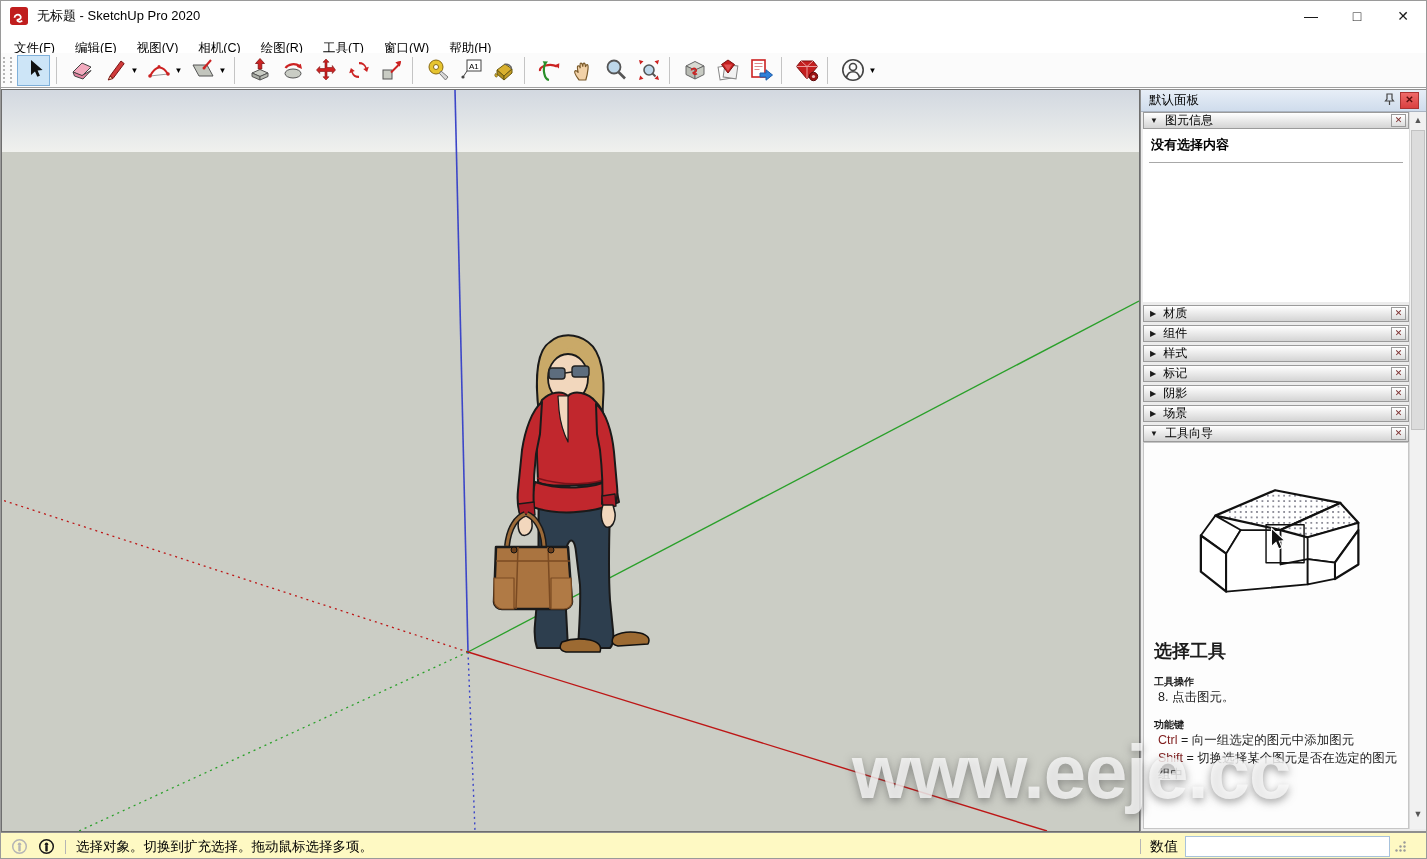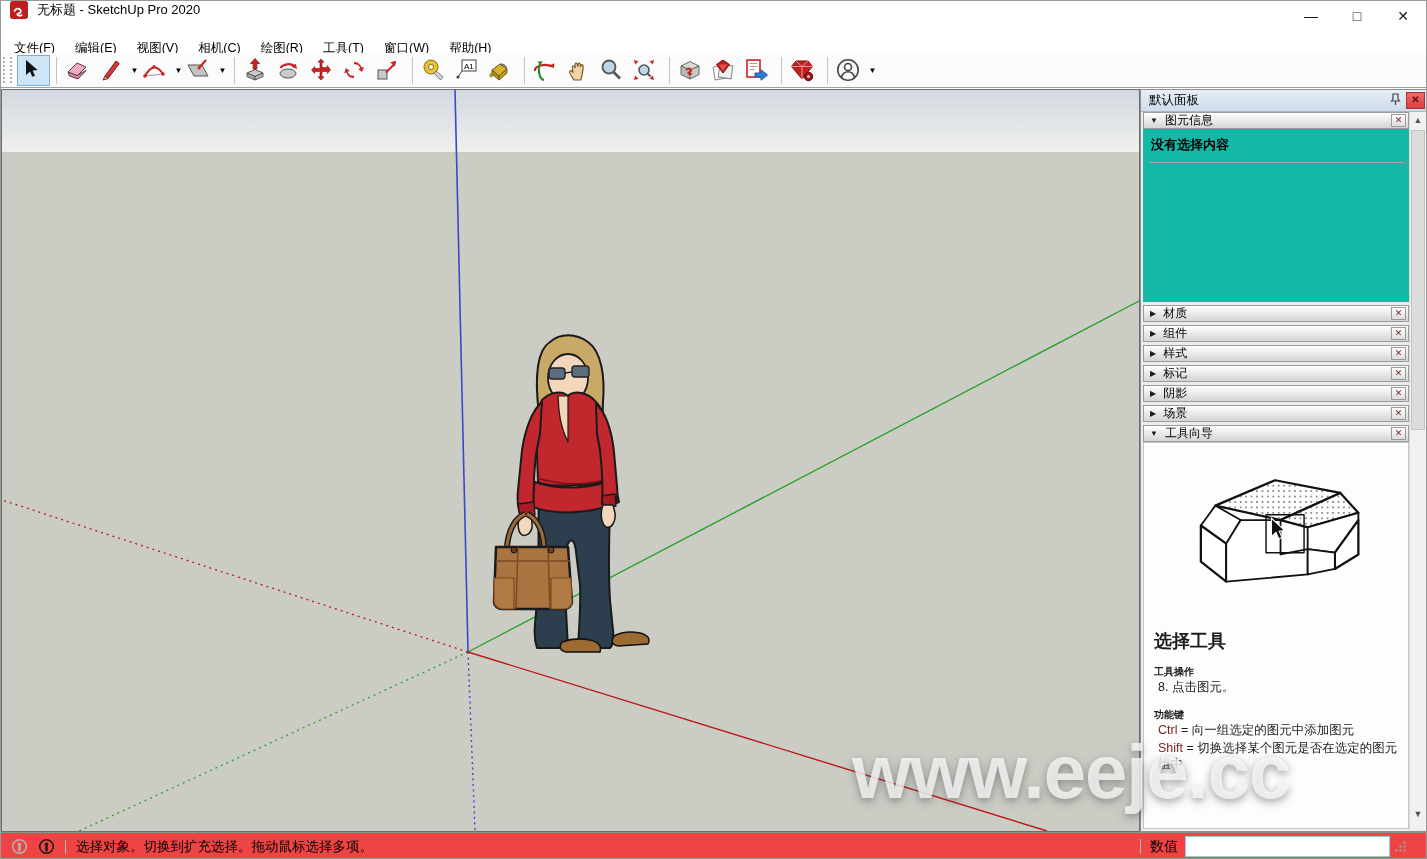--- a/index.html
+++ b/index.html
@@ -1,61 +1,61 @@
 <!DOCTYPE html>
 <html><head>
 <meta charset="utf-8">
 <style>
   html,body{margin:0;padding:0;background:#444;}
   .window{position:relative;width:1427px;height:859px;background:#fff;overflow:hidden;
     font-family:"Liberation Sans",sans-serif;border:1px solid #9a9a9a;box-sizing:border-box;}
   
-  .titlebar{position:absolute;top:0;left:0;right:0;height:30px;display:flex;align-items:flex-start;background:#fff;}
+  .titlebar{position:absolute;top:0;left:0;right:0;height:30px;display:flex;align-items:center;background:#fff;}
   .logo{width:18px;height:18px;margin-left:9px;flex:0 0 auto;}
   .title-text{margin-left:9px;font-size:13px;color:#000;}
   .win-buttons{margin-left:auto;display:flex;height:100%;}
   .win-btn{width:46px;display:flex;align-items:center;justify-content:center;font-size:14px;color:#1a1a1a;}
   
   .menubar{position:absolute;top:30px;left:0;right:0;height:22px;display:flex;align-items:center;background:#fff;padding-left:3px;font-size:12.5px;color:#000;}
   .menu-item{padding:3px 10px;cursor:default;margin-top:13px;}
   
   .toolbar{position:absolute;top:52px;left:0;right:0;height:35px;background:#fbfbfb;border-bottom:1px solid #a0a0a0;display:flex;align-items:center;box-sizing:border-box;}
   .gripper{width:5px;height:26px;margin:0 5px 0 2px;border-left:2px dotted #b5b5b5;border-right:2px dotted #b5b5b5;}
-  .tool-btn{width:33px;height:31px;display:flex;align-items:center;justify-content:flex-start;border:1px solid transparent;box-sizing:border-box;}
+  .tool-btn{width:33px;height:31px;display:flex;align-items:center;justify-content:flex-end;border:1px solid transparent;box-sizing:border-box;}
   .tool-btn.active{background:#cde5f7;border:1px solid #7fb0da;}
   .tool-btn svg{width:26px;height:26px;display:block;}
   .dd{width:11px;height:31px;display:flex;align-items:center;justify-content:center;font-size:8px;color:#000;}
   .tool-sep{width:1px;height:27px;background:#c4c4c4;margin:0 6px;}
   
   .viewport{position:absolute;top:88px;left:0;width:1139px;height:743px;border:1px solid #6e6e6e;box-sizing:border-box;background:#cbcdc5;}
   .viewport svg{display:block;width:100%;height:100%;}
   
   .sidepanel{position:absolute;top:88px;left:1139px;width:288px;height:743px;background:#ececec;border:1px solid #8f8f8f;box-sizing:border-box;}
-  .panel-titlebar{height:22px;background:linear-gradient(#e7eef7,#cfdcec);border-bottom:1px solid #aab4c2;display:flex;align-items:center;font-size:12.5px;padding:0 2px 0 8px;box-sizing:border-box;color:#000;}
+  .panel-titlebar{height:22px;background:linear-gradient(#e7eef7,#cfdcec);border-bottom:1px solid #aab4c2;display:flex;align-items:center;font-size:12.5px;padding:0 8px 0 8px;box-sizing:border-box;color:#000;}
   .panel-pin{margin-left:auto;width:16px;text-align:center;color:#333;font-size:11px;}
   .panel-close{width:17px;height:15px;background:linear-gradient(#ef6a6a,#d94040);border:1px solid #a33;color:#5c0e0e;font-size:10px;line-height:13px;text-align:center;margin-left:3px;font-weight:bold;}
   .tray{position:absolute;top:22px;left:2px;width:266px;bottom:2px;display:flex;flex-direction:column;}
   .sec-header{height:17px;flex:0 0 17px;border:1px solid #9b9b9b;background:linear-gradient(#ffffff,#d4d4d4);display:flex;align-items:center;font-size:12px;padding:0 2px 0 6px;margin-bottom:3px;box-sizing:border-box;color:#000;}
   .sec-arrow{font-size:8px;margin-right:7px;color:#1a1a1a;}
   .sec-close{margin-left:auto;width:15px;height:13px;border:1px solid #9a9a9a;background:linear-gradient(#fff,#ddd);font-size:9px;line-height:11px;text-align:center;color:#7b2b2b;box-sizing:border-box;}
-  .entity-content{height:173px;flex:0 0 173px;background:#14b8a6;margin:-3px 0 3px;padding:7px 8px 0;box-sizing:border-box;}
+  .entity-content{height:173px;flex:0 0 173px;background:#ffffff;margin:-3px 0 3px;padding:7px 8px 0;box-sizing:border-box;}
   .entity-msg{font-size:13px;font-weight:bold;color:#000;}
   .entity-content hr{border:none;border-top:1px solid #a8a8a8;margin:8px -2px 0;}
-  .instructor{flex:1;background:#fdfdfd;border:1px solid #c6c6c6;margin-top:-3px;overflow:hidden;padding:8px 10px;box-sizing:border-box;font-size:12.5px;color:#1c1c1c;line-height:1.32;}
+  .instructor{flex:1;background:#fdfdfd;border:1px solid #c6c6c6;margin-top:-3px;overflow:hidden;padding:18px 10px;box-sizing:border-box;font-size:12.5px;color:#1c1c1c;line-height:1.32;}
   .house-wrap{text-align:center;padding:14px 0 6px;}
   .instr-title{font-family:"Liberation Serif",serif;font-size:18px;font-weight:bold;margin:4px 0 1px;}
   .instr-h{font-family:"Liberation Serif",serif;font-size:10px;font-weight:bold;margin:12px 0 1px;}
   .instr-line{margin:1px 0 1px 4px;}
   .key{color:#7f1d1d;}
   .v-scroll{position:absolute;top:22px;right:1px;width:17px;bottom:2px;background:#f1f1f1;border-left:1px solid #dadada;box-sizing:border-box;}
   .v-arr{position:absolute;left:0;width:16px;height:17px;text-align:center;font-size:9px;color:#555;line-height:17px;}
   .v-arr.up{top:0;}.v-arr.down{bottom:6px;}
   .v-thumb{position:absolute;left:1px;top:18px;width:14px;height:300px;background:#dcdcdc;border:1px solid #c2c2c2;box-sizing:border-box;}
   
-  .statusbar{position:absolute;top:831px;left:0;right:0;height:28px;background:#ef4444;border-top:1px solid #8f8f8f;display:flex;align-items:center;box-sizing:border-box;font-size:13.5px;color:#000;}
+  .statusbar{position:absolute;top:831px;left:0;right:0;height:28px;background:#fef9c3;border-top:1px solid #8f8f8f;display:flex;align-items:center;box-sizing:border-box;font-size:13.5px;color:#000;}
   .sb-icon{width:17px;height:17px;margin-left:10px;}
   .sb-sep{width:1px;height:14px;background:#b5b5b5;margin:0 10px;}
   .sb-msg{white-space:nowrap;}
   .meas{margin-left:auto;display:flex;align-items:center;padding-right:19px;}
   .meas-sep{width:1px;height:15px;background:#b5b5b5;margin-right:9px;}
   .meas-label{font-size:14px;margin-right:7px;}
   .meas-input{width:205px;height:21px;border:1px solid #a7c2dc;background:#fff;box-sizing:border-box;font-size:12px;padding:0 4px;}
   .grip{width:13px;height:13px;margin-left:4px;}
   
   .watermark{position:absolute;left:851px;top:727px;z-index:60;pointer-events:none;white-space:nowrap;

